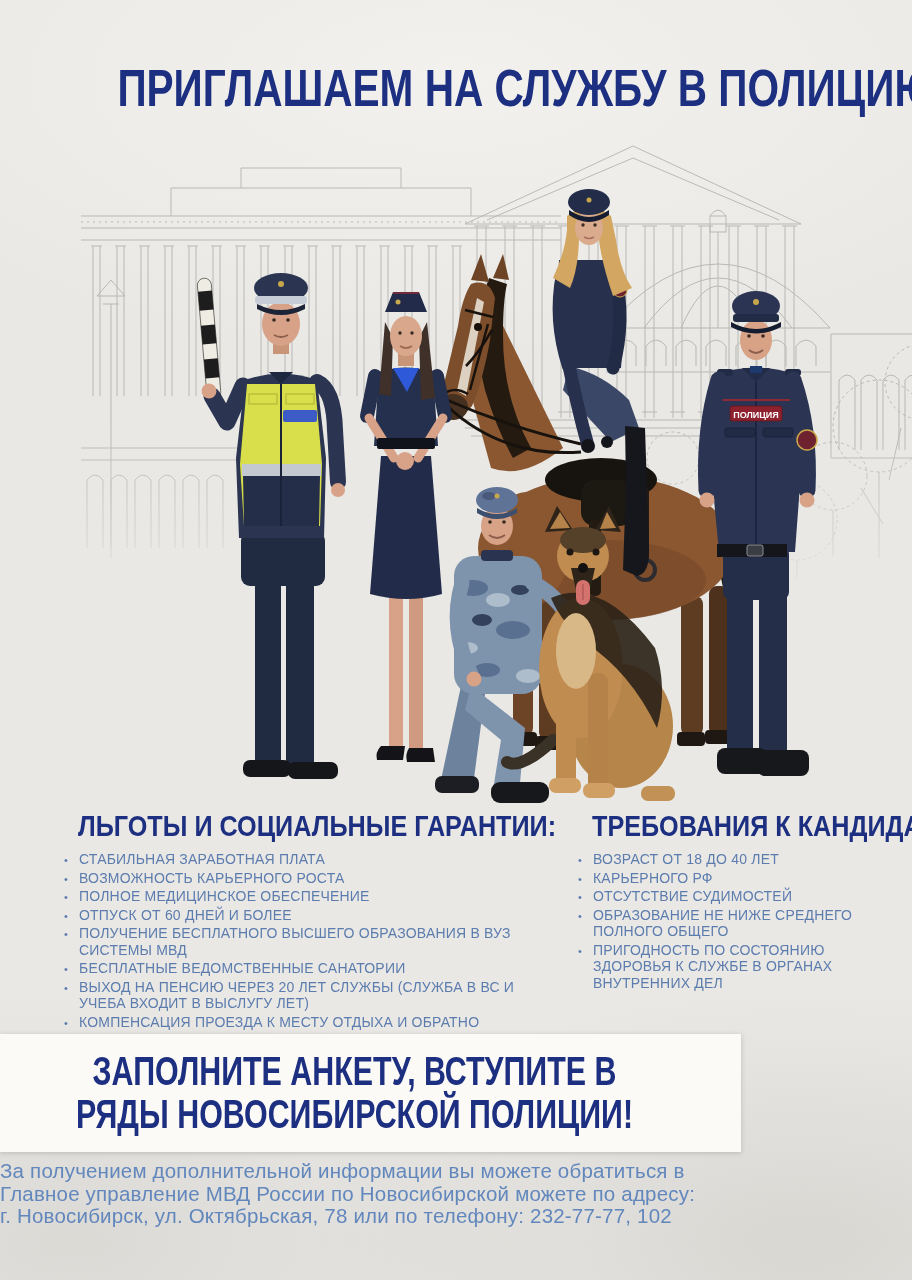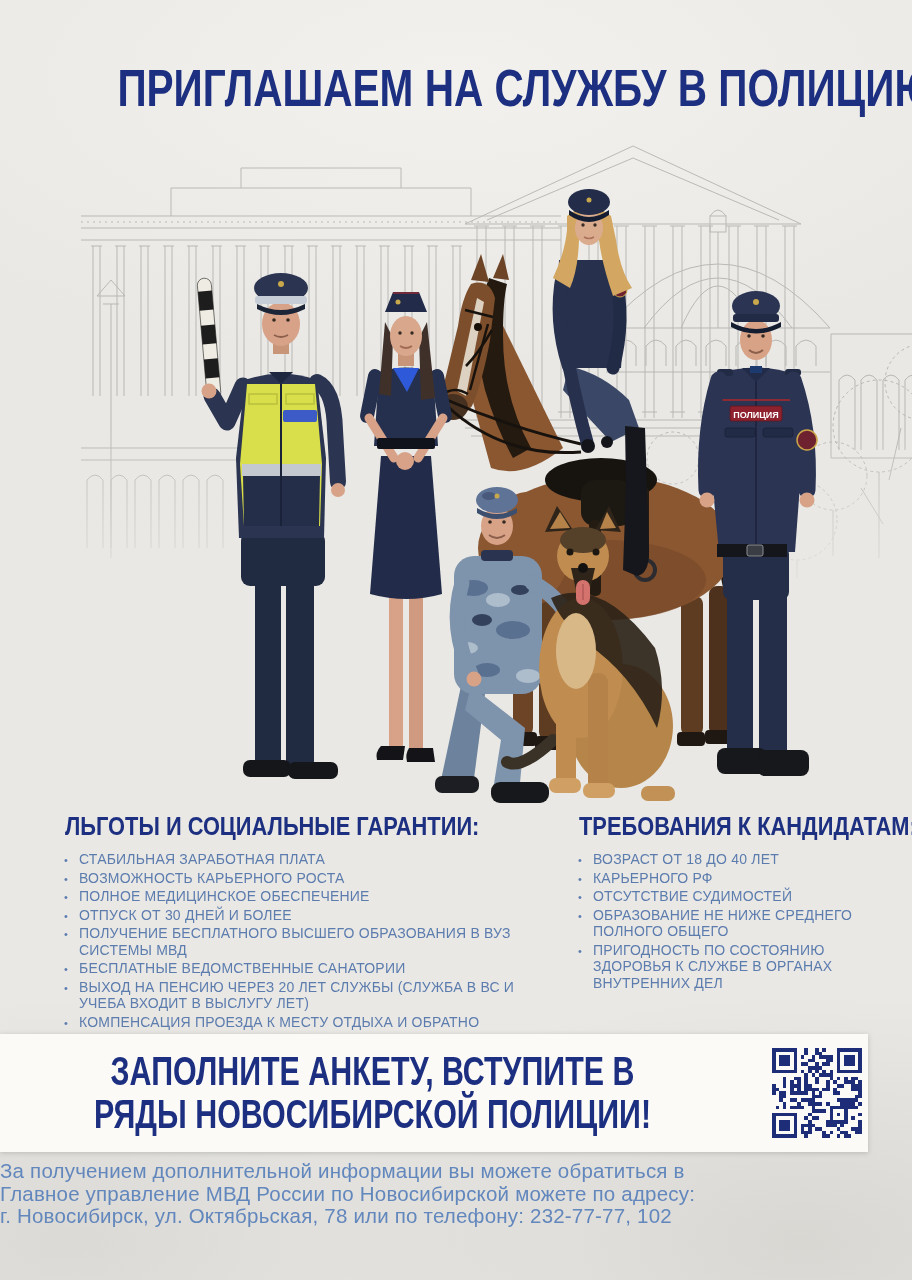--- a/index.html
+++ b/index.html
@@ -17,31 +17,31 @@
       var(--paper);
   }
   .title{
     position:absolute;top:60px;left:0;right:0;text-align:center;
     color:var(--navy);font-weight:bold;font-size:52px;line-height:56px;
   }
   .condense{display:inline-block;transform:scaleX(.78);transform-origin:center;white-space:nowrap;}
   .condense-left{display:inline-block;transform:scaleX(.84);transform-origin:left center;white-space:nowrap;}
   .photo-wrap{position:absolute;top:128px;left:0;width:912px;height:700px;padding-left:41px;}
   .section{position:absolute;}
-  .section h2{margin:0 0 9px 3px;font-size:26px;line-height:32px;color:var(--navy);font-weight:bold;}
+  .section h2{margin:0 0 9px 16px;font-size:30px;line-height:32px;color:var(--navy);font-weight:bold;}
   .benefits{left:62px;top:810px;width:496px;}
   .requirements{left:576px;top:810px;width:292px;}
   ul.bullets{list-style:none;margin:0;padding:0;}
   ul.bullets li{
     position:relative;padding-left:17px;margin-bottom:2px;
     font-size:14px;line-height:16.5px;color:var(--text-blue);letter-spacing:.2px;
   }
   ul.bullets li::before{content:"•";position:absolute;left:2px;top:1px;font-size:11px;color:var(--text-blue);}
   .banner{
-    position:absolute;left:0;top:1034px;width:868px;height:118px;
+    position:absolute;left:0;top:1034px;width:741px;height:118px;
     background:var(--banner-white);box-shadow:0 1px 5px rgba(60,60,55,.22);
     display:flex;align-items:center;justify-content:center;gap:32px;
   }
   .cta-text{text-align:center;color:var(--navy);font-weight:bold;font-size:40px;line-height:43px;}
   .cta-line{display:block;transform:scaleX(.76);transform-origin:center;white-space:nowrap;}
   .qr{width:90px;height:90px;display:block;}
   .footer{
     position:absolute;top:1160px;left:0;right:0;text-align:left;
     color:var(--footer-blue);font-size:20.5px;line-height:22.5px;letter-spacing:.2px;
   }
@@ -367,21 +367,21 @@
       </g>
     </svg>
   </div>
 
   <section class="section benefits">
     <h2><span class="condense-left">ЛЬГОТЫ И СОЦИАЛЬНЫЕ ГАРАНТИИ:</span></h2>
     <ul class="bullets">
         <li>СТАБИЛЬНАЯ ЗАРАБОТНАЯ ПЛАТА</li>
         <li>ВОЗМОЖНОСТЬ КАРЬЕРНОГО РОСТА</li>
         <li>ПОЛНОЕ МЕДИЦИНСКОЕ ОБЕСПЕЧЕНИЕ</li>
-        <li>ОТПУСК ОТ 30 ДНЕЙ И БОЛЕЕ</li>
+        <li>ОТПУСК ОТ 60 ДНЕЙ И БОЛЕЕ</li>
         <li>ПОЛУЧЕНИЕ БЕСПЛАТНОГО ВЫСШЕГО ОБРАЗОВАНИЯ В ВУЗ СИСТЕМЫ МВД</li>
         <li>БЕСПЛАТНЫЕ ВЕДОМСТВЕННЫЕ САНАТОРИИ</li>
         <li>ВЫХОД НА ПЕНСИЮ ЧЕРЕЗ 20 ЛЕТ СЛУЖБЫ (СЛУЖБА В ВС И УЧЕБА ВХОДИТ В ВЫСЛУГУ ЛЕТ)</li>
         <li>КОМПЕНСАЦИЯ ПРОЕЗДА К МЕСТУ ОТДЫХА И ОБРАТНО</li>
         <li>КОМПЕНСАЦИЯ ЗА НАЕМ ЖИЛОГО ПОМЕЩЕНИЯ</li>
       </ul>
   </section>
 
   <section class="section requirements">
     <h2><span class="condense-left">ТРЕБОВАНИЯ К КАНДИДАТАМ:</span></h2>

